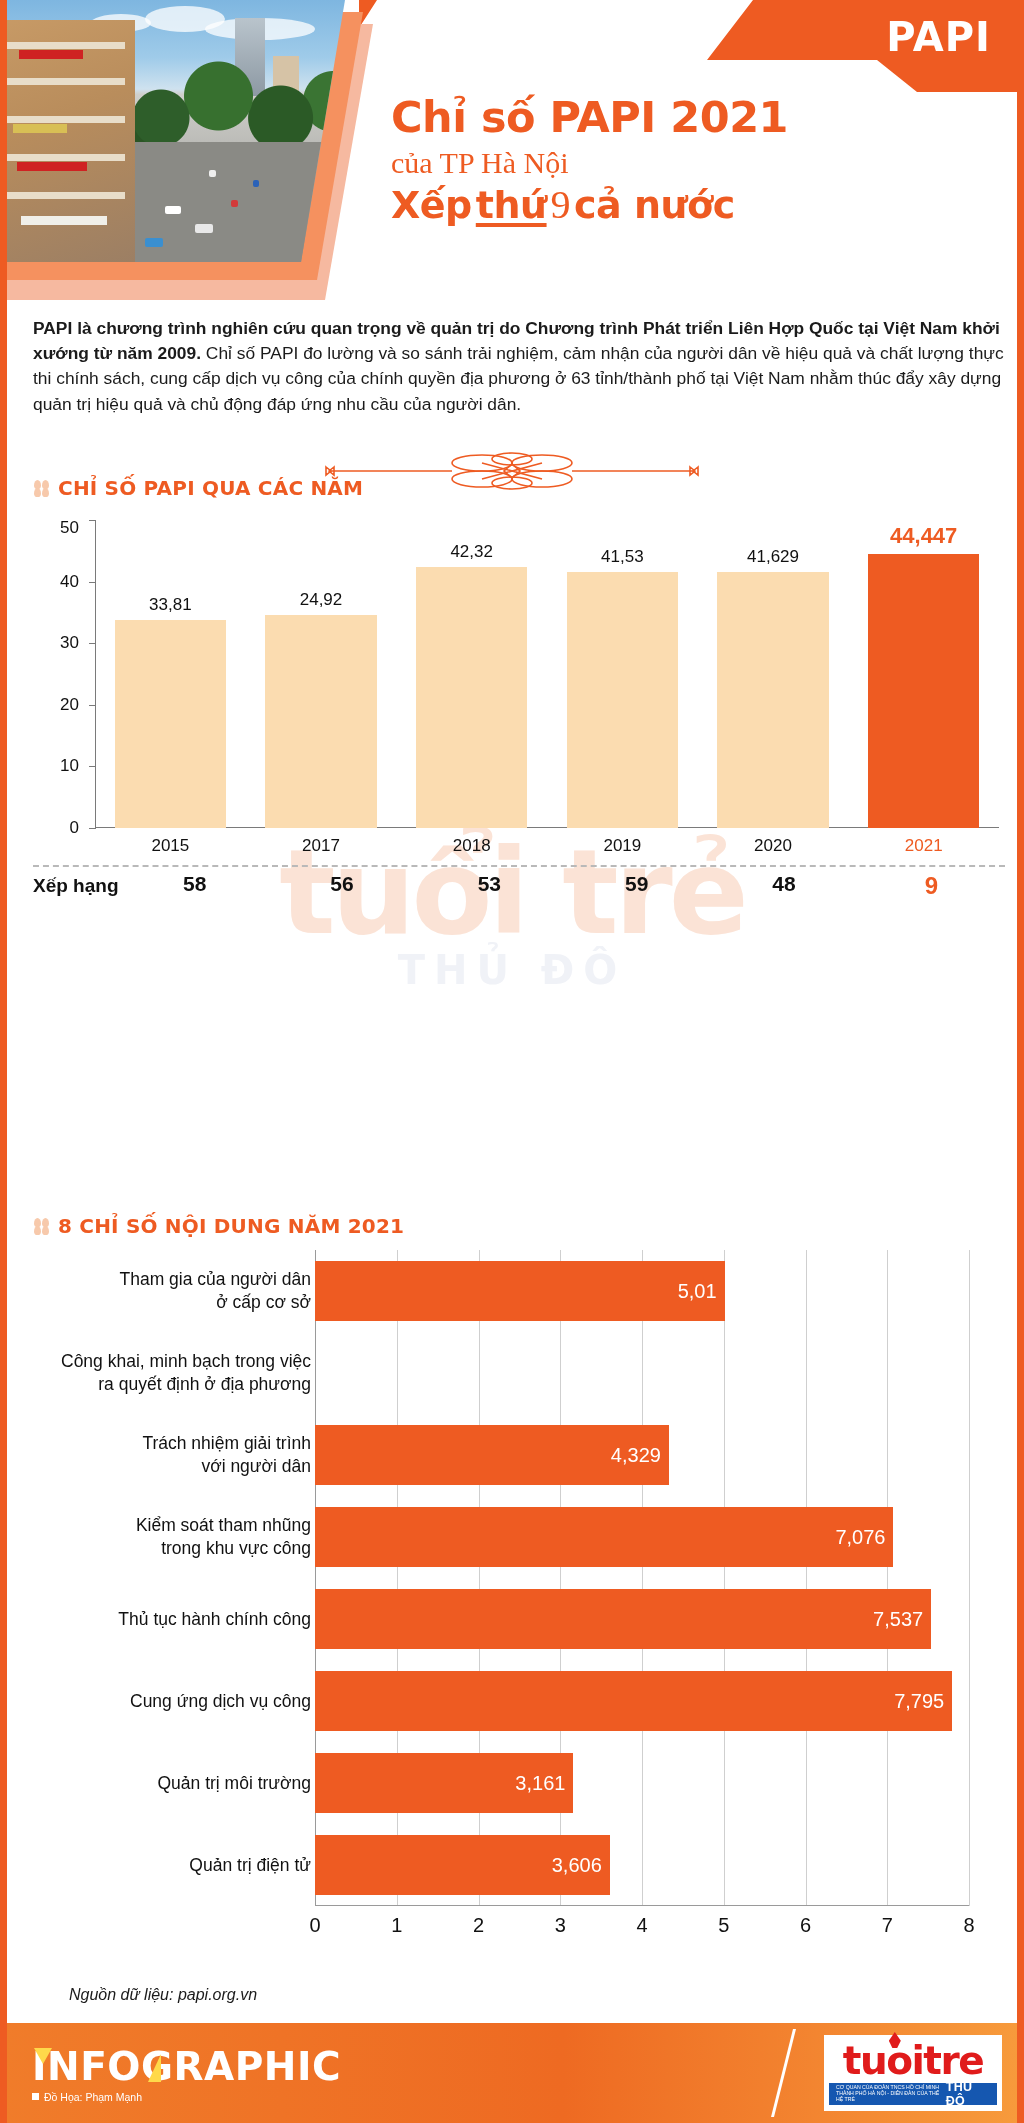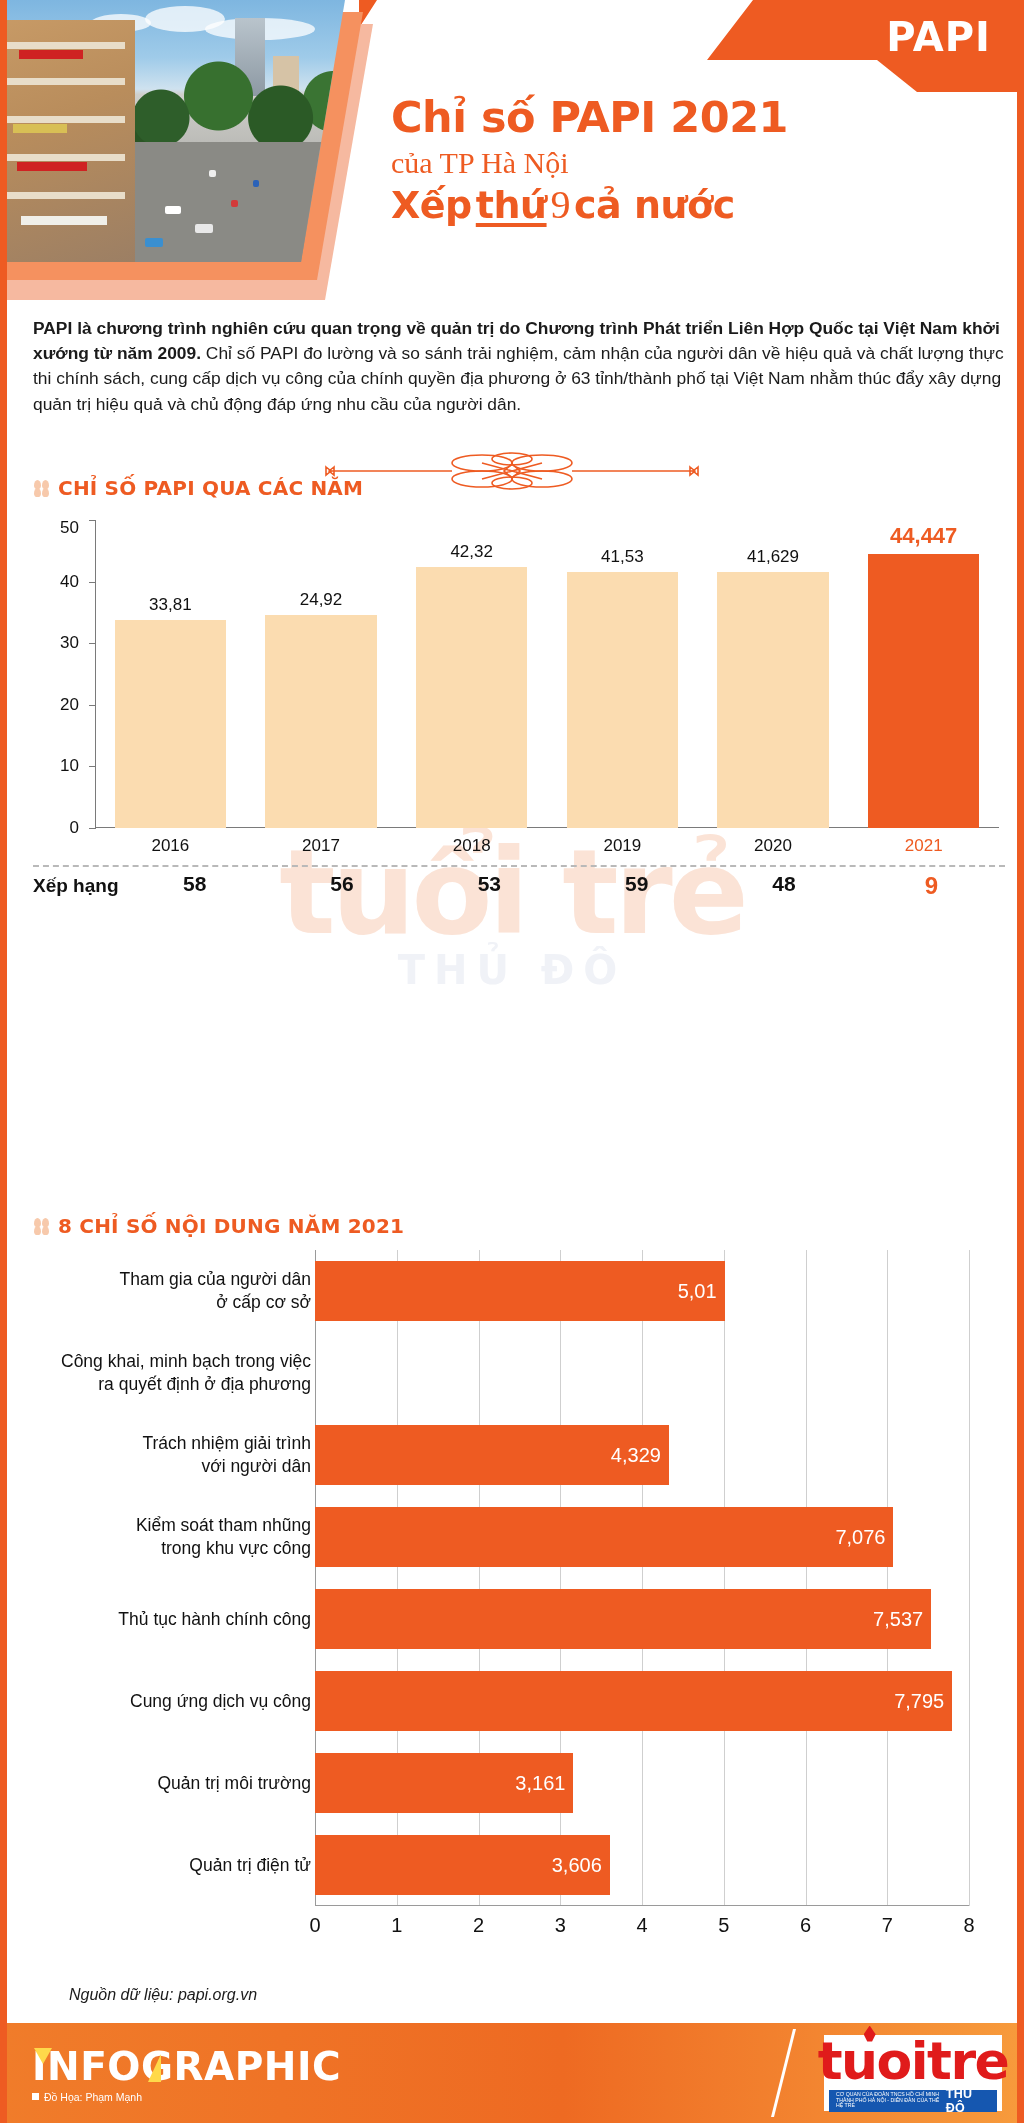--- a/index.html
+++ b/index.html
@@ -201,21 +201,21 @@
   .credit .sq{ width:7px; height:7px; background:#ffffff; display:inline-block; }
   .footer-slash{
     position:absolute; right:214px; top:0; bottom:0; width:28px;
   }
   .footer-slash span{ position:absolute; top:6px; bottom:6px; width:3px; background:#ffffff; transform:skewX(-14deg); }
   .footer-logo{
     position:absolute; right:22px; top:12px; width:178px; height:76px;
     background:#ffffff; display:flex; flex-direction:column; align-items:center; justify-content:center;
   }
   .tt-word{
-    font-size:52px; font-weight:bold; color:#e01b1b; letter-spacing:-1.5px;
+    font-size:39px; font-weight:bold; color:#e01b1b; letter-spacing:-1.5px;
     font-family:"DejaVu Sans", sans-serif; line-height:1; position:relative;
   }
   .tt-flame{ position:absolute; left:46px; top:-9px; width:12px; height:16px; background:#e01b1b; clip-path:polygon(50% 0,100% 55%,70% 100%,30% 100%,0 55%); }
   .tt-bar{ margin-top:3px; width:168px; height:22px; background:#1557b0; display:flex; align-items:center; justify-content:space-between; padding:0 7px; }
   .tt-bar .tiny{ font-size:5.2px; color:#ffffff; line-height:1.15; text-align:left; }
   .tt-bar .thudo{ font-size:12.5px; font-weight:bold; color:#ffffff; letter-spacing:.3px; }
 </style>
 </head>
 <body>
 
@@ -345,21 +345,21 @@
           <div class="c1-val">41,629</div>
           <div class="c1-bar" style="height: 256.435px;"></div>
         </div>
         <div class="c1-col hl">
           <div class="c1-val">44,447</div>
           <div class="c1-bar" style="height: 273.794px;"></div>
         </div>
       </div>
   </div>
   <div class="c1-xrow" id="c1-xrow">
-      <div class="c1-xcell">2016</div>
+      <div class="c1-xcell">2015</div>
       <div class="c1-xcell">2017</div>
       <div class="c1-xcell">2018</div>
       <div class="c1-xcell">2019</div>
       <div class="c1-xcell">2020</div>
       <div class="c1-xcell hl">2021</div>
     </div>
 </div>
 
 <div class="rank-sep"></div>
 <div class="rank-row">

